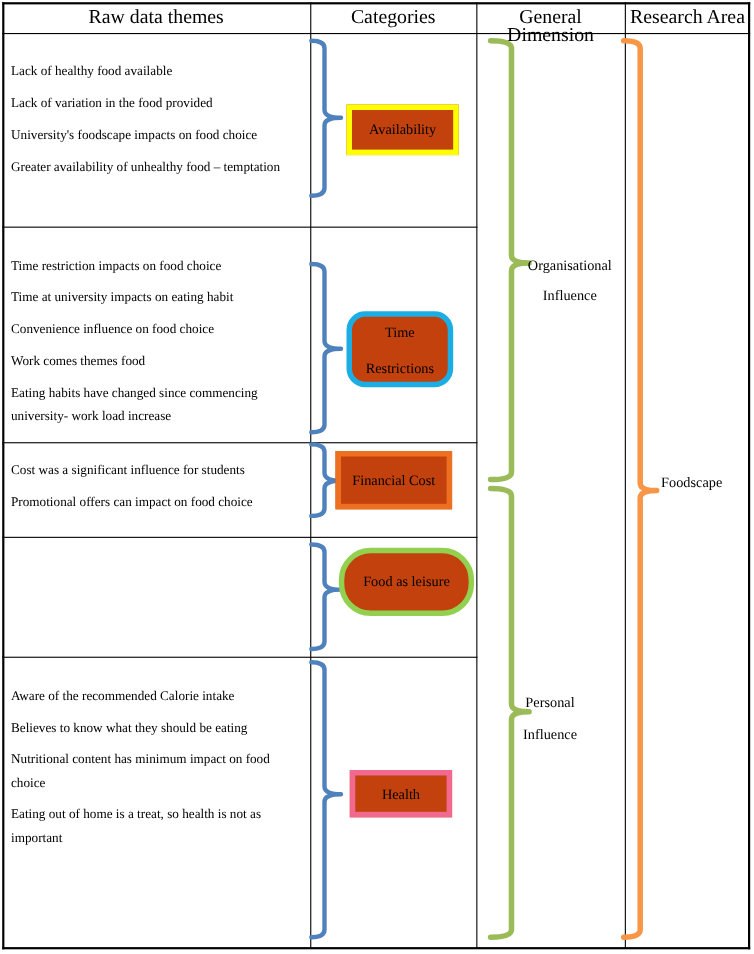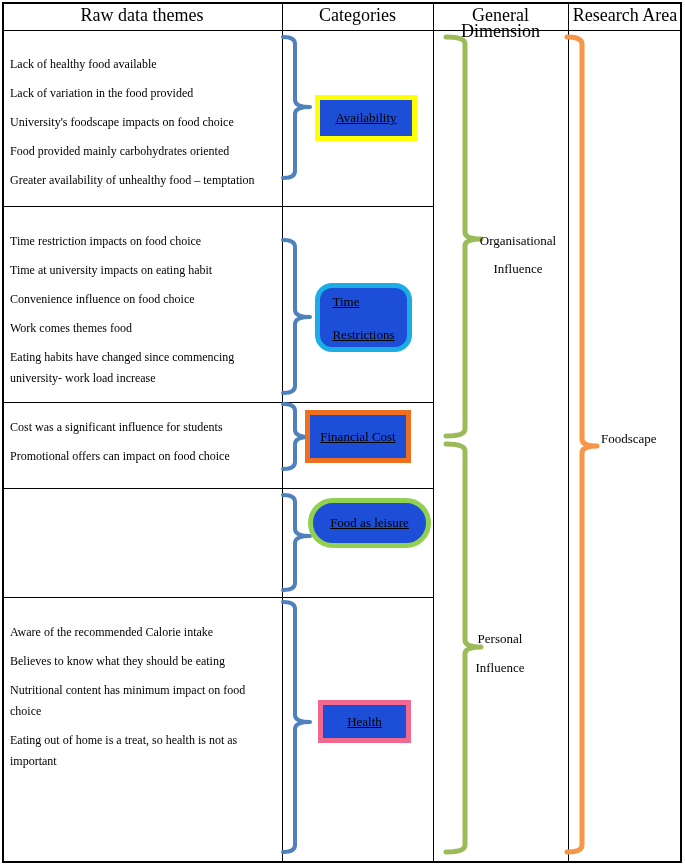--- a/index.html
+++ b/index.html
@@ -10,23 +10,23 @@
   }
   .hline, .vline { position:absolute; background:#000; }
   .header-label {
     position:absolute; text-align:center; font-size:18px; line-height:16px;
   }
   .section { position:absolute; left:10px; width:272px; font-size:12px; }
   .section p.theme {
     margin:0 0 8px 0; line-height:21px; white-space:pre-line;
   }
   .cat-box {
-    position:absolute; box-sizing:border-box; background:#1d4ed8;
+    position:absolute; box-sizing:border-box; background:#c2410c;
     border:5px solid #000; display:flex; align-items:center; justify-content:center;
-    font-size:13px; white-space:pre-line; line-height:20px;text-decoration:underline;
+    text-align:center; font-size:13px; white-space:pre-line; line-height:20px;
   }
   .dim-label {
     position:absolute; text-align:center; font-size:13px; white-space:pre-line;
   }
   .ra-label { position:absolute; font-size:13px; }
   svg.braces { position:absolute; left:0; top:0; pointer-events:none; }
 </style>
 </head>
 <body>
 
@@ -47,21 +47,20 @@
 
   <div class="header-label" style="left:2px;top:7px;width:280px">Raw data themes</div>
   <div class="header-label" style="left:282px;top:7px;width:151px">Categories</div>
   <div class="header-label" style="left:433px;top:7px;width:135px">General Dimension</div>
   <div class="header-label" style="left:568px;top:7px;width:114px">Research Area</div>
 
   <div class="section" style="top:54px">
       <p class="theme">Lack of healthy food available</p>
       <p class="theme">Lack of variation in the food provided</p>
       <p class="theme">University's foodscape impacts on food choice</p>
-      <p class="theme">Food provided mainly carbohydrates oriented</p>
       <p class="theme">Greater availability of unhealthy food – temptation</p>
     </div>
   <div class="section" style="top:231px">
       <p class="theme">Time restriction impacts on food choice</p>
       <p class="theme">Time at university impacts on eating habit</p>
       <p class="theme">Convenience influence on food choice</p>
       <p class="theme">Work comes themes food</p>
       <p class="theme">Eating habits have changed since commencing
 university- work load increase</p>
     </div>
@@ -86,21 +85,21 @@
     <path id="br4" fill="none" stroke-width="4" stroke-linecap="round" stroke-linejoin="round" d="M 283 602 Q 295 602 295 609 L 295 715 Q 295 722 310 722 Q 295 722 295 729 L 295 845 Q 295 852 283 852" stroke="#4F81BD"></path>
     <path id="br5" fill="none" stroke-width="5" stroke-linecap="round" stroke-linejoin="round" d="M 446 37 Q 465 37 465 44 L 465 232 Q 465 239 481 239 Q 465 239 465 246 L 465 429 Q 465 436 446 436" stroke="#9BBB59"></path>
     <path id="br6" fill="none" stroke-width="5" stroke-linecap="round" stroke-linejoin="round" d="M 446 444 Q 465 444 465 451 L 465 640 Q 465 647 481 647 Q 465 647 465 654 L 465 845 Q 465 852 446 852" stroke="#9BBB59"></path>
     <path id="br7" fill="none" stroke-width="5" stroke-linecap="round" stroke-linejoin="round" d="M 567 37 Q 582 37 582 44 L 582 439 Q 582 446 597 446 Q 582 446 582 453 L 582 845 Q 582 852 567 852" stroke="#F79646"></path>
   </svg>
 
   <div class="cat-box" style="left: 315px; top: 95px; width: 102px; height: 46px; border-color: rgb(255, 255, 0);">Availability</div>
   <div class="cat-box" style="left: 315px; top: 283px; width: 97px; height: 69px; line-height: 33px; border-color: rgb(28, 173, 228); border-radius: 17px;">Time
 Restrictions</div>
   <div class="cat-box" style="left: 305px; top: 410px; width: 106px; height: 53px; border-color: rgb(237, 112, 33);">Financial Cost</div>
-  <div class="cat-box" style="left: 308px; top: 498px; width: 123px; height: 50px; border-color: rgb(146, 208, 80); border-radius: 29px;">Food as leisure</div>
+  <div class="cat-box" style="left: 308px; top: 498px; width: 123px; height: 62px; border-color: rgb(146, 208, 80); border-radius: 29px;">Food as leisure</div>
   <div class="cat-box" style="left: 318px; top: 700px; width: 93px; height: 43px; border-color: rgb(242, 105, 143);">Health</div>
 
   <div class="dim-label" style="left:468px;top:227px;width:100px;line-height:28px">Organisational
 Influence</div>
   <div class="dim-label" style="left:450px;top:624px;width:100px;line-height:29px">Personal
 Influence</div>
 
   <div class="ra-label" style="left:601px;top:431px">Foodscape</div>
 
 </div>

